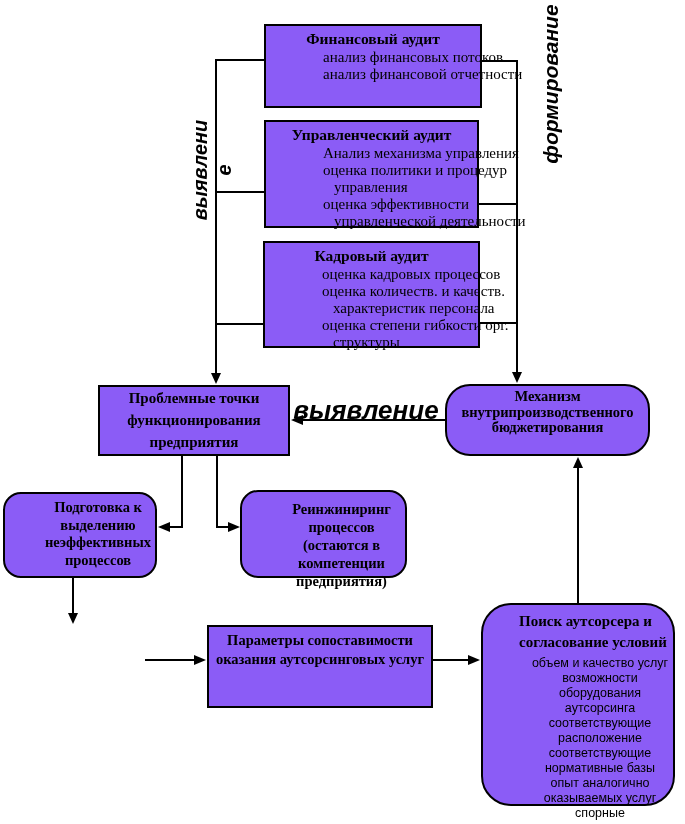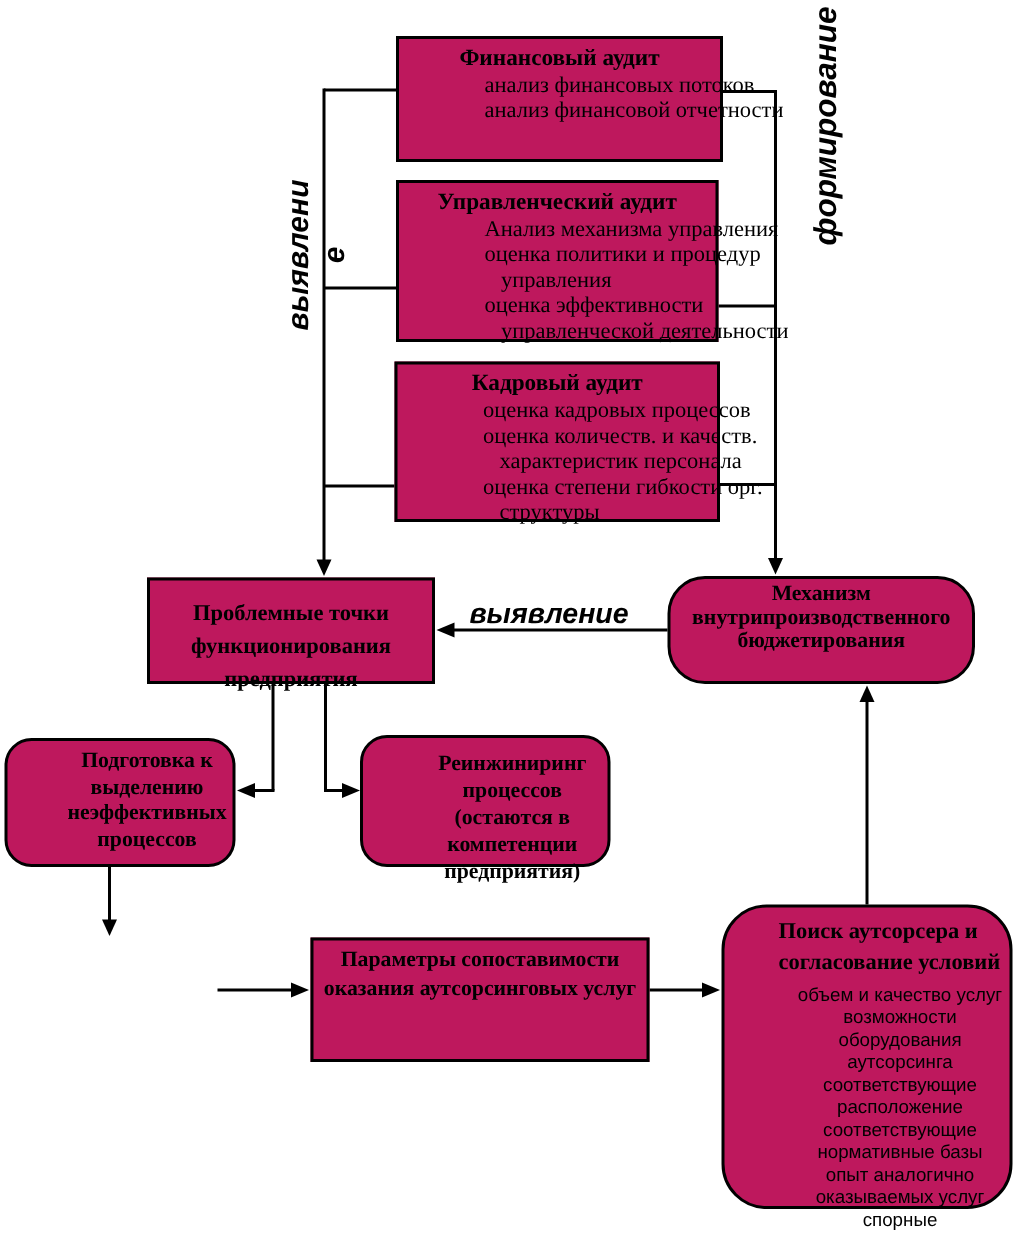--- a/index.html
+++ b/index.html
@@ -3,27 +3,27 @@
 <meta charset="utf-8">
 <style>
   html,body { margin:0; padding:0; background:#ffffff; }
   .stage {
     position:relative; width:685px; height:824px; background:#fff;
     font-family:"Liberation Serif", serif; color:#000;
   }
   svg.wires { position:absolute; left:0; top:0; width:685px; height:824px; }
   .rect, .round {
     position:absolute; box-sizing:border-box; border:2px solid #000;
-    background:#be185d; text-align:center;
+    background:#8b5cf6; text-align:center;
   }
   .round { border-radius:18px;padding-left:36px; }
   .audit-title { font-weight:bold; font-size:15.5px; line-height:20px; text-align:center; padding-top:3px; }
   .bline { text-align:left; font-size:15px; line-height:17px; padding-left:9px; white-space:nowrap;margin-left:48px; }
   .bline.ind { padding-left:20px; }
-  #problem  { left:98px;  top:385px; width:192px; height:71px;  font-weight:bold; font-size:15px;   line-height:22px; padding-top:11px; }
+  #problem  { left:98px;  top:385px; width:192px; height:71px;  font-weight:bold; font-size:15px;   line-height:22px; padding-top:0; }
   #mech     { left:445px; top:384px; width:205px; height:72px;  font-weight:bold; font-size:14.5px; line-height:15.5px; padding-top:3px;border-radius:25px; }
   #prep     { left:3px;   top:492px; width:154px; height:86px;  font-weight:bold; font-size:14.5px; line-height:17.5px; padding-top:5px; }
   #reeng    { left:240px; top:490px; width:167px; height:88px;  font-weight:bold; font-size:14.5px; line-height:18px;  padding-top:8px; }
   #req      { left:3px;   top:625px; width:142px; height:82px;  font-weight:bold; font-size:14.5px; line-height:18.5px; padding-top:6px; }
   #params   { left:207px; top:625px; width:226px; height:83px;  font-weight:bold; font-size:14.5px; line-height:19px;  padding-top:4px; }
   #fin      { left:264px; top:24px;  width:218px; height:84px; }
   #mgmt     { left:264px; top:120px; width:215px; height:108px; }
   #hr       { left:263px; top:241px; width:217px; height:107px; }
   #search   { left:481px; top:603px; width:194px; height:203px; border-radius:30px; }
   .search-title { font-weight:bold; font-size:15px; line-height:21px; text-align:left; padding-top:6px; }
@@ -33,21 +33,21 @@
     position:absolute; transform:translate(-50%,-50%) rotate(-90deg); white-space:nowrap;
     font-family:"Liberation Sans", sans-serif; font-weight:bold; font-style:italic;
   }
   .hlabel {
     position:absolute; transform:translate(-50%,-50%); white-space:nowrap;
     font-family:"Liberation Sans", sans-serif; font-weight:bold; font-style:italic;
   }
   #rot-right     { left:551px; top:84px;  font-size:21px; }
   #rot-left-main { left:200px; top:170px; font-size:20px; }
   #rot-left-tail { left:224px; top:170px; font-size:20px; }
-  #arrow-label   { left:366px; top:410px; font-size:19px; }
+  #arrow-label   { left:366px; top:410px; font-size:26px; }
 </style>
 </head>
 <body>
 
 <div class="stage">
 
   <svg class="wires" viewBox="0 0 685 824" stroke="#000" stroke-width="2" fill="#000">
     <g>
       <line x1="216" y1="60" x2="265" y2="60"></line>
       <line x1="216" y1="192" x2="264" y2="192"></line>

